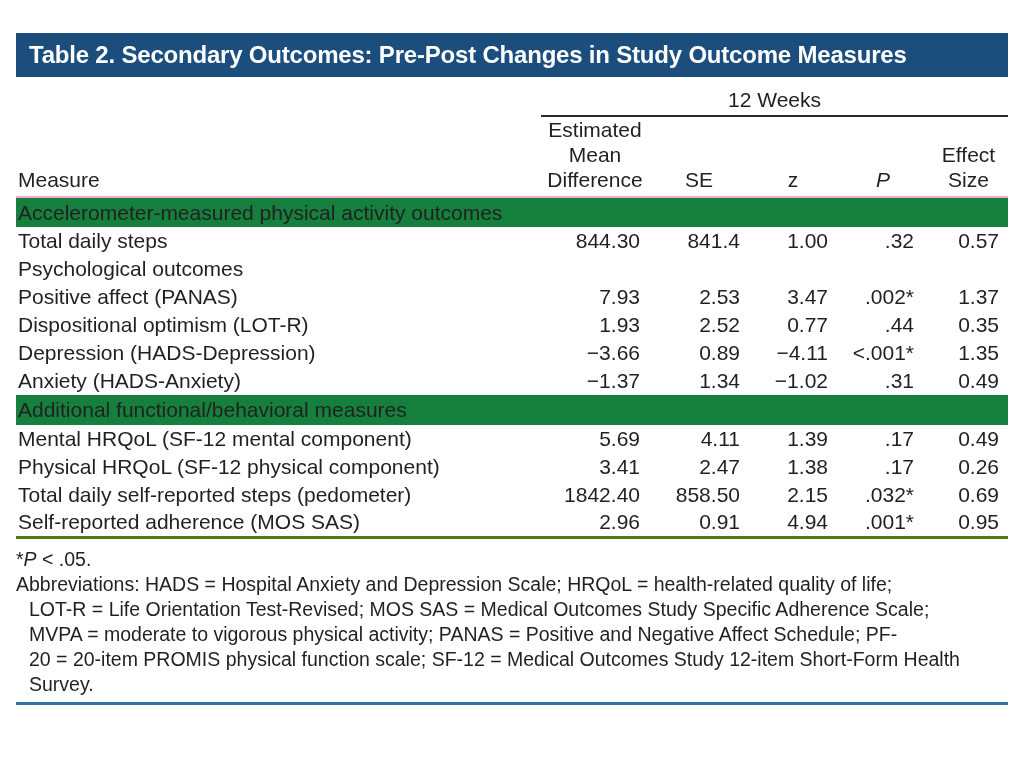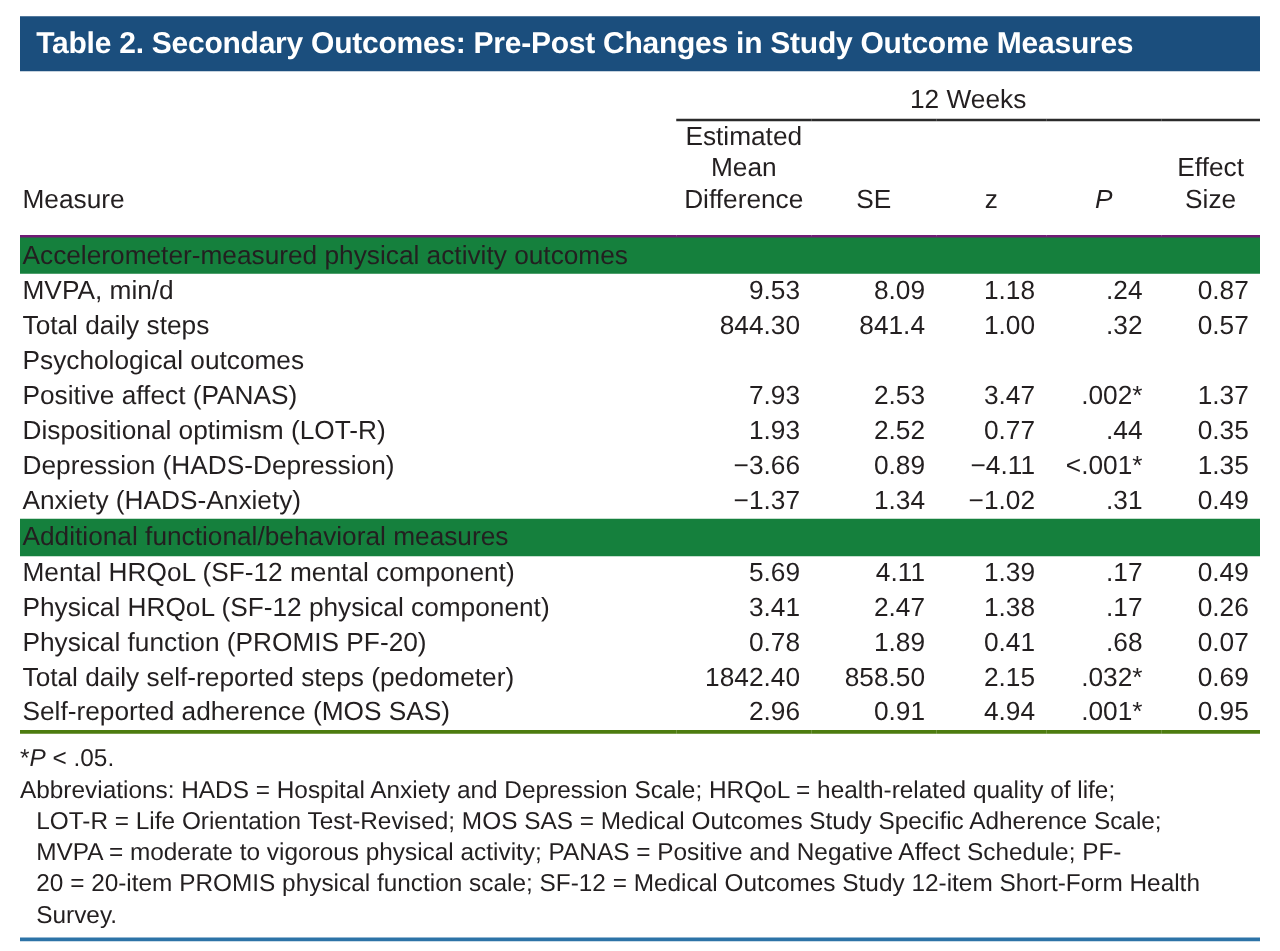--- a/index.html
+++ b/index.html
@@ -1,34 +1,34 @@
 <!DOCTYPE html>
 <html><head>
 <meta charset="utf-8">
 <style>
   * { margin:0; padding:0; box-sizing:border-box; }
   html,body { width:1024px; height:761px; background:#ffffff; }
   body { font-family:"Liberation Sans", sans-serif; color:#231f20; }
-  .page { width:1024px; padding:13px 16px 0 16px; }
+  .page { width:1024px; padding:13px 16px 0 16px;margin-top:20px; }
 
   .title-bar {
     width:992px; height:44px; background:#1b4e7d; color:#ffffff;
     display:flex; align-items:center; padding:0 13px;
     font-size:24px; font-weight:bold; letter-spacing:-0.2px;
   }
 
   table.outcomes { width:992px; border-collapse:collapse; table-layout:fixed;
     font-size:21px; margin-top:9px; }
   col.c-measure{ width:525px; } col.c-emd{ width:108px; } col.c-se{ width:100px; }
   col.c-z{ width:88px; } col.c-p{ width:92px; } col.c-es{ width:79px; }
 
   th { font-weight:normal; vertical-align:bottom; }
   th.spanner { text-align:center; border-bottom:2px solid #2b2b2b;
     padding:2px 0 3px 0; font-size:21px; }
-  tr.col-heads th { border-bottom:2px solid #701a75; padding-bottom:16px; }
+  tr.col-heads th { border-bottom:2px solid #f9a8d4; padding-bottom:4px; }
   th.h-measure { text-align:left; padding-left:2px; }
   th.h-num { text-align:center; }
   th.h-p { font-style:italic; }
   .wrapbox { display:inline-block; width:106px; text-align:center; line-height:25px; }
   .wrapbox.es { width:60px; }
 
   tbody td { vertical-align:middle; }
   tr.section td { background:#15803d; height:30px; padding-left:2px; }
   tr.subsection td { height:28px; padding-left:2px; }
   tr.data td { height:28px; }
@@ -75,28 +75,20 @@
         <th class="h-num"><span class="wrapbox">Estimated Mean Difference</span></th>
         <th class="h-num">SE</th>
         <th class="h-num">z</th>
         <th class="h-num h-p">P</th>
         <th class="h-num"><span class="wrapbox es">Effect Size</span></th>
       </tr>
     </thead>
     <tbody>
       <tr class="section">
         <td colspan="6">Accelerometer-measured physical activity outcomes</td>
-      </tr>
-      <tr class="data">
-        <td class="measure">MVPA, min/d</td>
-        <td class="num v-emd">9.53</td>
-        <td class="num v-se">8.09</td>
-        <td class="num v-z">1.18</td>
-        <td class="num v-p">.24</td>
-        <td class="num v-es">0.87</td>
       </tr>
       <tr class="data">
         <td class="measure">Total daily steps</td>
         <td class="num v-emd">844.30</td>
         <td class="num v-se">841.4</td>
         <td class="num v-z">1.00</td>
         <td class="num v-p">.32</td>
         <td class="num v-es">0.57</td>
       </tr>
       <tr class="subsection">
@@ -147,28 +139,20 @@
       </tr>
       <tr class="data">
         <td class="measure">Physical HRQoL (SF-12 physical component)</td>
         <td class="num v-emd">3.41</td>
         <td class="num v-se">2.47</td>
         <td class="num v-z">1.38</td>
         <td class="num v-p">.17</td>
         <td class="num v-es">0.26</td>
       </tr>
       <tr class="data">
-        <td class="measure">Physical function (PROMIS PF-20)</td>
-        <td class="num v-emd">0.78</td>
-        <td class="num v-se">1.89</td>
-        <td class="num v-z">0.41</td>
-        <td class="num v-p">.68</td>
-        <td class="num v-es">0.07</td>
-      </tr>
-      <tr class="data">
         <td class="measure">Total daily self-reported steps (pedometer)</td>
         <td class="num v-emd">1842.40</td>
         <td class="num v-se">858.50</td>
         <td class="num v-z">2.15</td>
         <td class="num v-p">.032*</td>
         <td class="num v-es">0.69</td>
       </tr>
       <tr class="data last">
         <td class="measure">Self-reported adherence (MOS SAS)</td>
         <td class="num v-emd">2.96</td>

